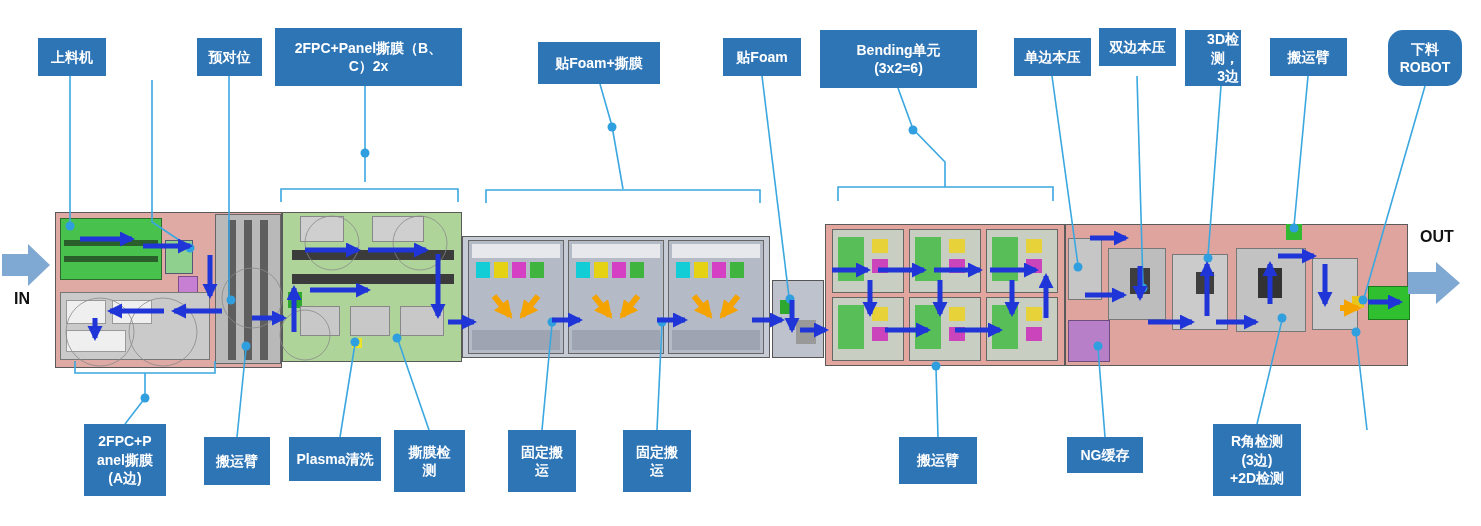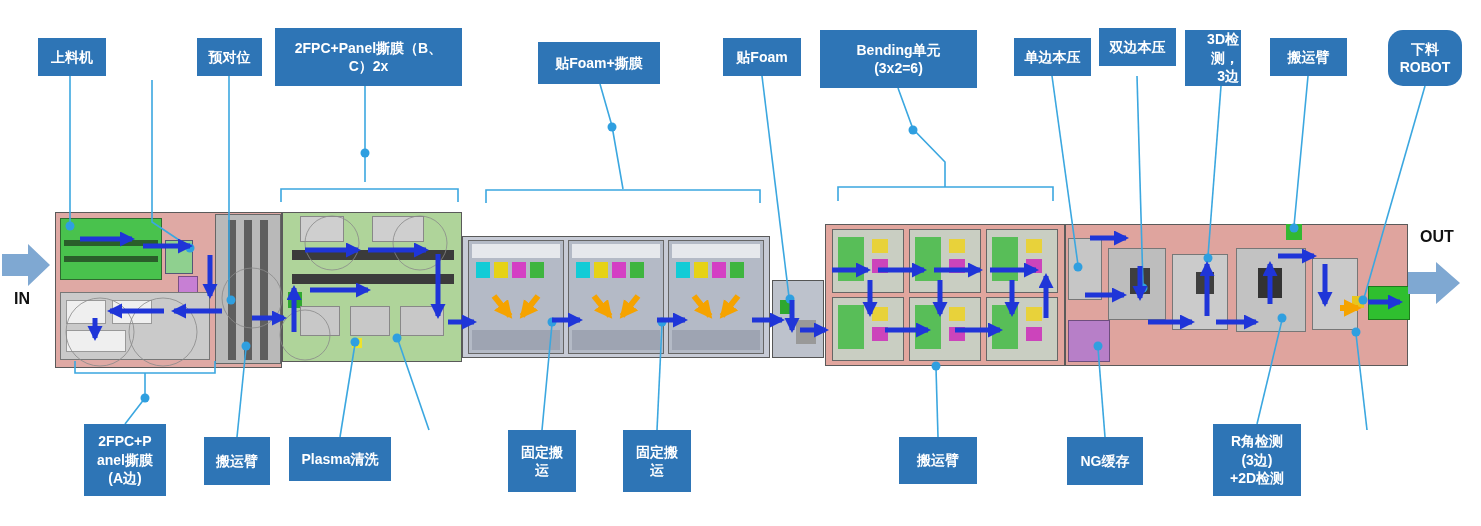--- a/index.html
+++ b/index.html
@@ -270,27 +270,29 @@
   <div class="lbl" style="left:1185px;top:30px;width:56px;height:56px;text-align:right;">3D检测，
 3边</div>
   <div class="lbl" style="left:1270px;top:38px;width:77px;height:38px;">搬运臂</div>
   <div class="lbl" style="left:1388px;top:30px;width:74px;height:56px;border-radius:15px;">下料
 ROBOT</div>
 
   <div class="lbl" style="left:84px;top:424px;width:82px;height:72px;">2FPC+P
 anel撕膜
 (A边)</div>
   <div class="lbl" style="left:204px;top:437px;width:66px;height:48px;">搬运臂</div>
-  <div class="lbl" style="left:289px;top:437px;width:102px;height:44px;">Plasma清洗</div>
+  <div class="lbl" style="left:289px;top:437px;width:92px;height:44px;">Plasma清洗</div>
+  <div class="lbl" style="left:394px;top:430px;width:71px;height:62px;">撕膜检
+测</div>
   <div class="lbl" style="left:508px;top:430px;width:68px;height:62px;">固定搬
 运</div>
   <div class="lbl" style="left:623px;top:430px;width:68px;height:62px;">固定搬
 运</div>
   <div class="lbl" style="left:899px;top:437px;width:78px;height:47px;">搬运臂</div>
-  <div class="lbl" style="left:1067px;top:437px;width:76px;height:48px;">NG缓存</div>
+  <div class="lbl" style="left:1067px;top:437px;width:76px;height:36px;">NG缓存</div>
   <div class="lbl" style="left:1213px;top:424px;width:88px;height:72px;">R角检测
 (3边)
 +2D检测</div>
 
   <div class="io-text" style="left:14px;top:290px;">IN</div>
   <div class="io-text" style="left:1420px;top:228px;">OUT</div>
 
 </div>
 
 </body></html>

